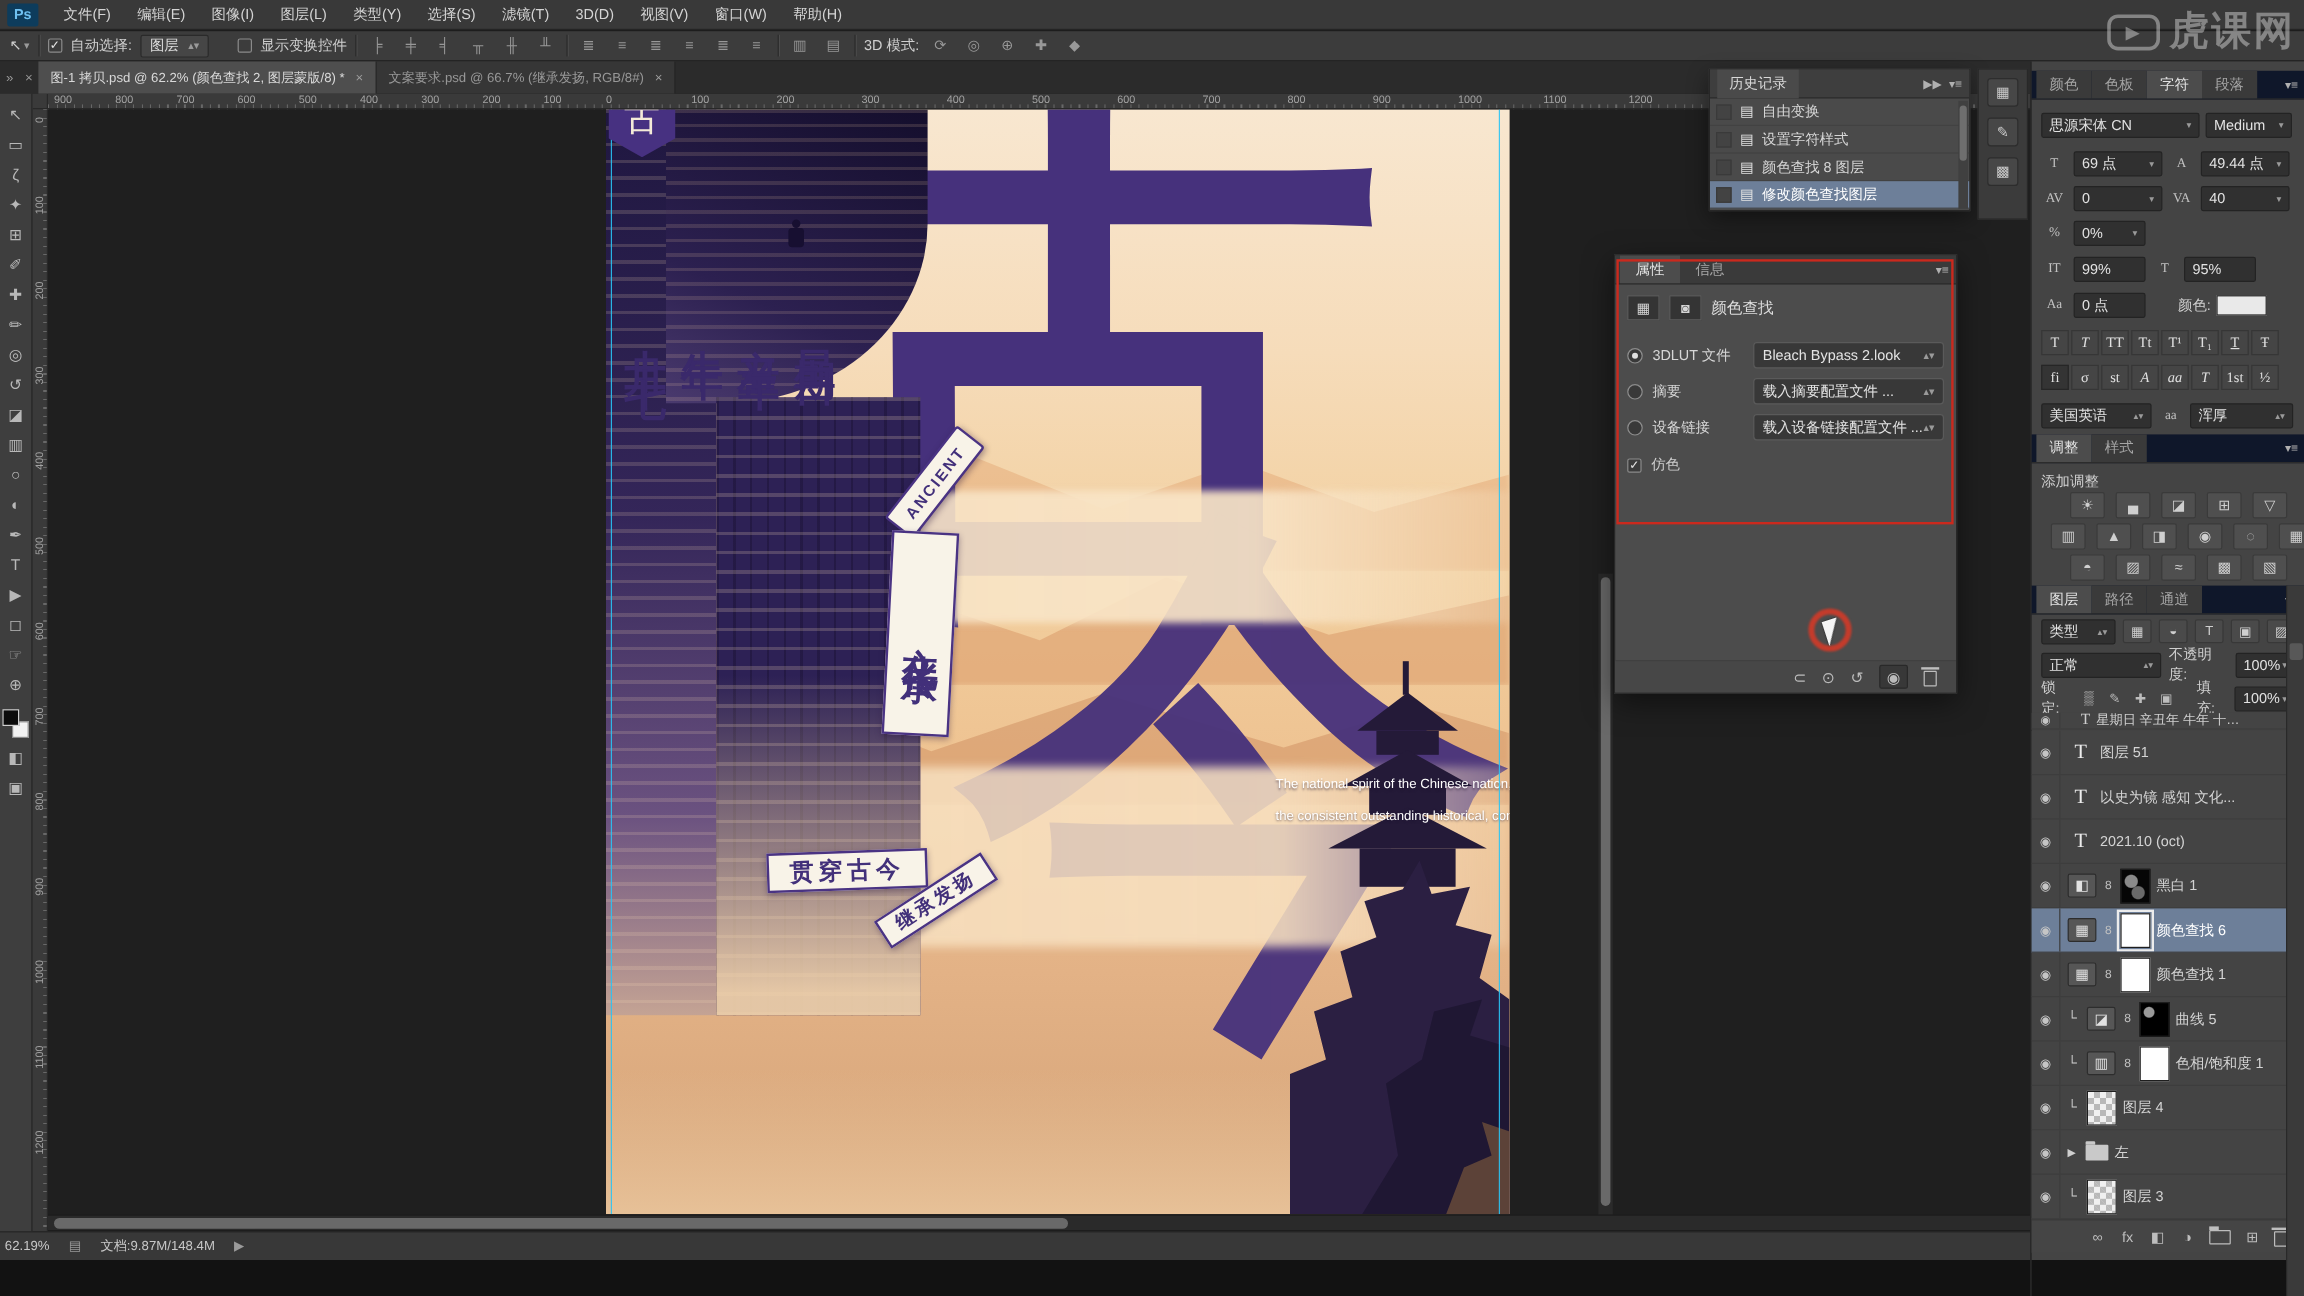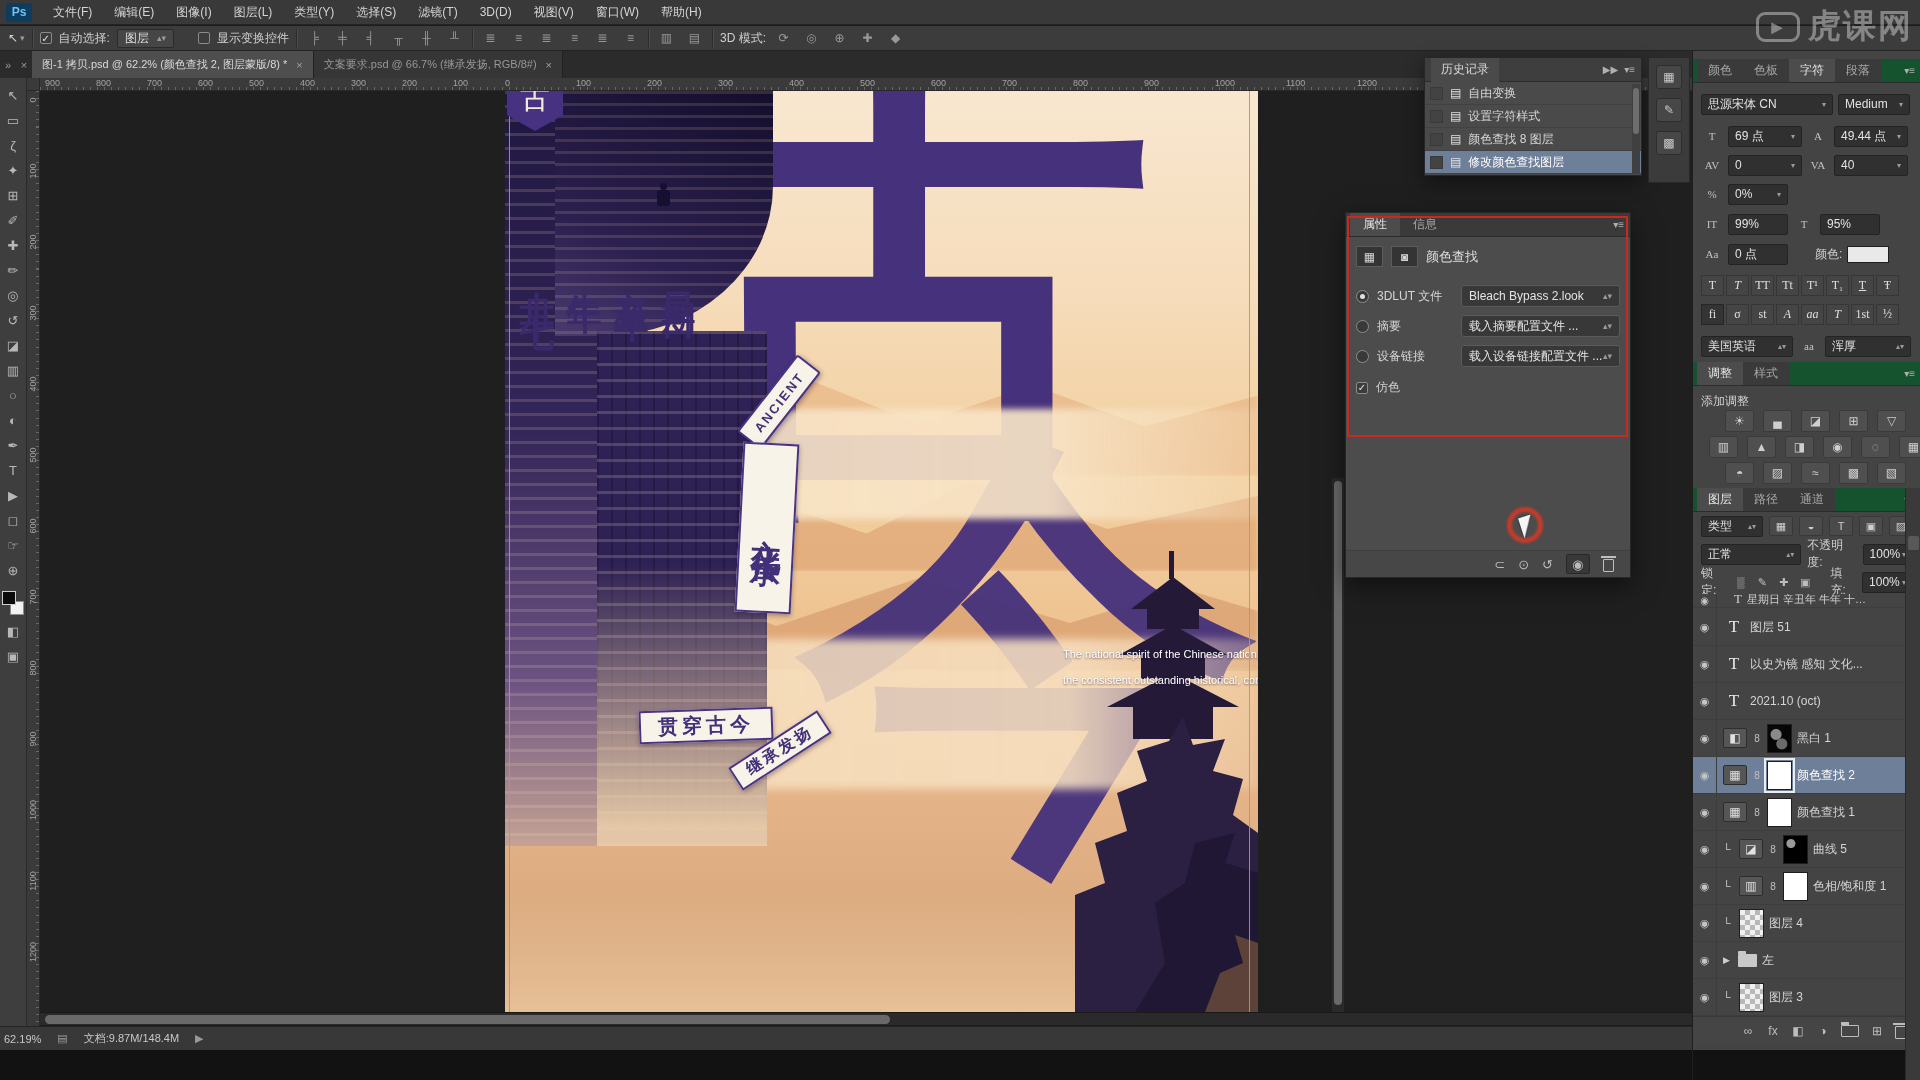--- a/index.html
+++ b/index.html
@@ -131,21 +131,21 @@
   .pbi.pressed{background:#383838;border:1px solid #292929;width:24px;height:20px;border-radius:2px}
 
   
   #redrect{position:absolute;left:1347px;top:216px;width:281px;height:221px;border:2px solid #cb291d;z-index:8}
   #redcircle{position:absolute;left:1507px;top:507px;width:36px;height:36px;border:5px solid rgba(209,58,40,.9);border-radius:50%;filter:blur(1px);z-index:9}
   #cursor{position:absolute;left:1521px;top:516px;width:0;height:0;border-left:13px solid #f5f5f5;border-bottom:21px solid transparent;transform:rotate(-18deg);filter:drop-shadow(0 0 1px #222);z-index:10}
 
   
   #dock{position:absolute;left:1692px;top:51px;width:228px;height:1029px;background:#444;border-left:1px solid #1f1f1f;z-index:5}
   .drow{position:absolute;left:0;width:228px;display:flex;align-items:center}
-  .dtabs{top:8px;height:24px;padding-left:4px;border-bottom:1px solid #2c2c2c;background:#14532d}
+  .dtabs{top:8px;height:24px;padding-left:4px;border-bottom:1px solid #2c2c2c;background:#0f172a}
   .dktab{height:23px;padding:0 11px;display:flex;align-items:center;background:#3a3a3a;color:#a6a6a6}
   .dktab.active{background:#4c4c4c;color:#e3e3e3}
   .dkmenu{margin-left:auto;margin-right:6px;color:#b0b0b0;font-size:10px}
   .crow{position:absolute;left:0;width:228px;height:24px;display:flex;align-items:center;gap:5px;padding:0 8px}
   .cfl{width:22px;color:#c2c2c2;font-size:11px;text-align:center;flex:none;font-family:"Liberation Serif",serif}
   .cfield{height:21px;background:#303030;border:1px solid #232323;border-radius:2px;display:flex;align-items:center;justify-content:space-between;padding:0 6px;color:#e2e2e2}
   .cfield .darr{font-size:8px}
   .w128{width:132px}.w72{width:72px}.w74{width:74px}.w60{width:60px}.w92{width:92px}.w86{width:86px}
   .cswatch{width:42px;height:17px;background:#e9e9e9;border:1px solid #1f1f1f}
   .tbtn{width:23px;height:21px;background:#454545;border:1px solid #363636;color:#e0e0e0;font-size:12px;font-family:"Liberation Serif",serif;display:flex;align-items:center;justify-content:center;flex:none}
@@ -724,21 +724,21 @@
       </span>
     </div>
     <div class="lrow adj grid selected" style="top: 706px;">
       <span class="eyec">◉</span>
       <span class="bodyc">
 
         <span class="adjicon"></span>
         <span class="chain"></span>
         <span class="maskth"></span>
 
-        <span>颜色查找 2</span>
+        <span>颜色查找 6</span>
       </span>
     </div>
     <div class="lrow adj grid" style="top: 743px;">
       <span class="eyec">◉</span>
       <span class="bodyc">
 
         <span class="adjicon"></span>
         <span class="chain"></span>
         <span class="maskth"></span>
 

